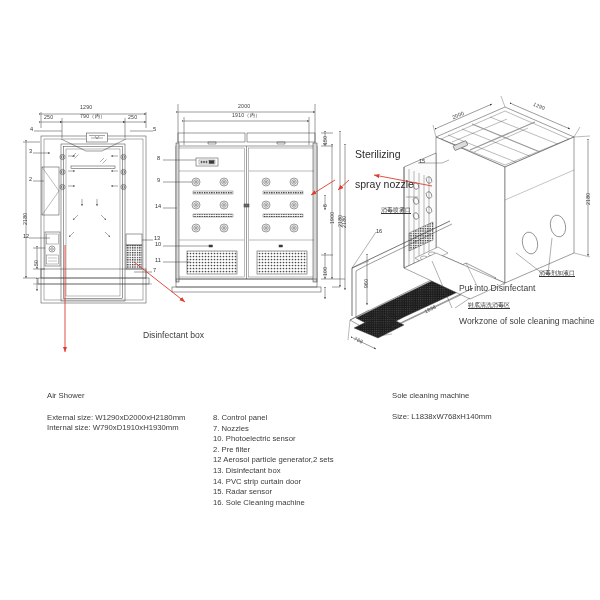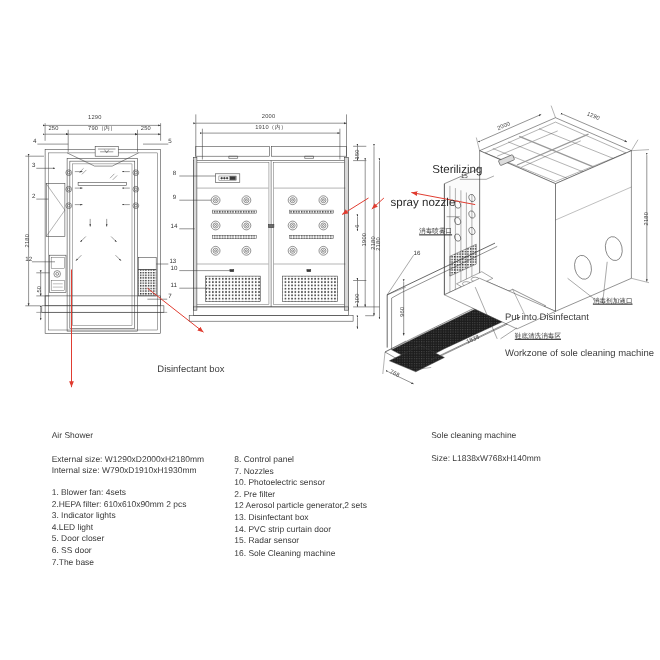--- a/index.html
+++ b/index.html
@@ -405,39 +405,30 @@
   <div class="txt dim" style="left:424px; top:306px; transform:rotate(-25deg);">1838</div>
   <div class="txt dim" style="left:354px; top:337px; transform:rotate(25deg);">768</div>
 
   <div class="txt num" style="left:419px; top:158px;">15</div>
   <div class="txt num" style="left:376px; top:228px;">16</div>
 
   <div class="txt cn" style="left:381px; top:206px;">消毒喷雾口</div>
   <div class="txt cn" style="left:539px; top:269px;">消毒剂加液口</div>
   <div class="txt cn" style="left:468px; top:301px;">鞋底清洗消毒区</div>
 
-  <div class="txt callout" style="left:355px; top:148px;margin-left:38px;">Sterilizing</div>
+  <div class="txt callout" style="left:355px; top:148px;">Sterilizing</div>
   <div class="txt callout" style="left:355px; top:178px;">spray nozzle</div>
   <div class="txt caption" style="left:143px; top:330px;">Disinfectant box</div>
   <div class="txt caption" style="left:459px; top:283px;">Put into Disinfectant</div>
   <div class="txt caption" style="left:459px; top:316px;">Workzone of sole cleaning machine</div>
 
   <div class="txt body-text" style="left:47px; top:391px;text-align:center;">Air Shower</div>
   <div class="txt body-text" style="left:47px; top:413px;text-align:center;">External size: W1290xD2000xH2180mm</div>
   <div class="txt body-text" style="left:47px; top:423px;text-align:center;">Internal size: W790xD1910xH1930mm</div>
 
-  <div class="list-col" style="left:47px; top:443px;">
-    <div class="body-text">1. Blower fan: 4sets</div>
-    <div class="body-text">2.HEPA filter: 610x610x90mm 2 pcs</div>
-    <div class="body-text">3. Indicator lights</div>
-    <div class="body-text">4.LED light</div>
-    <div class="body-text">5. Door closer</div>
-    <div class="body-text">6. SS door</div>
-    <div class="body-text">7.The base</div>
-  </div>
 
   <div class="list-col" style="left:213px; top:413px;">
     <div class="body-text">8. Control panel</div>
     <div class="body-text">7. Nozzles</div>
     <div class="body-text">10. Photoelectric sensor</div>
     <div class="body-text">2. Pre filter</div>
     <div class="body-text">12 Aerosol particle generator,2 sets</div>
     <div class="body-text">13. Disinfectant box</div>
     <div class="body-text">14. PVC strip curtain door</div>
     <div class="body-text">15. Radar sensor</div>

